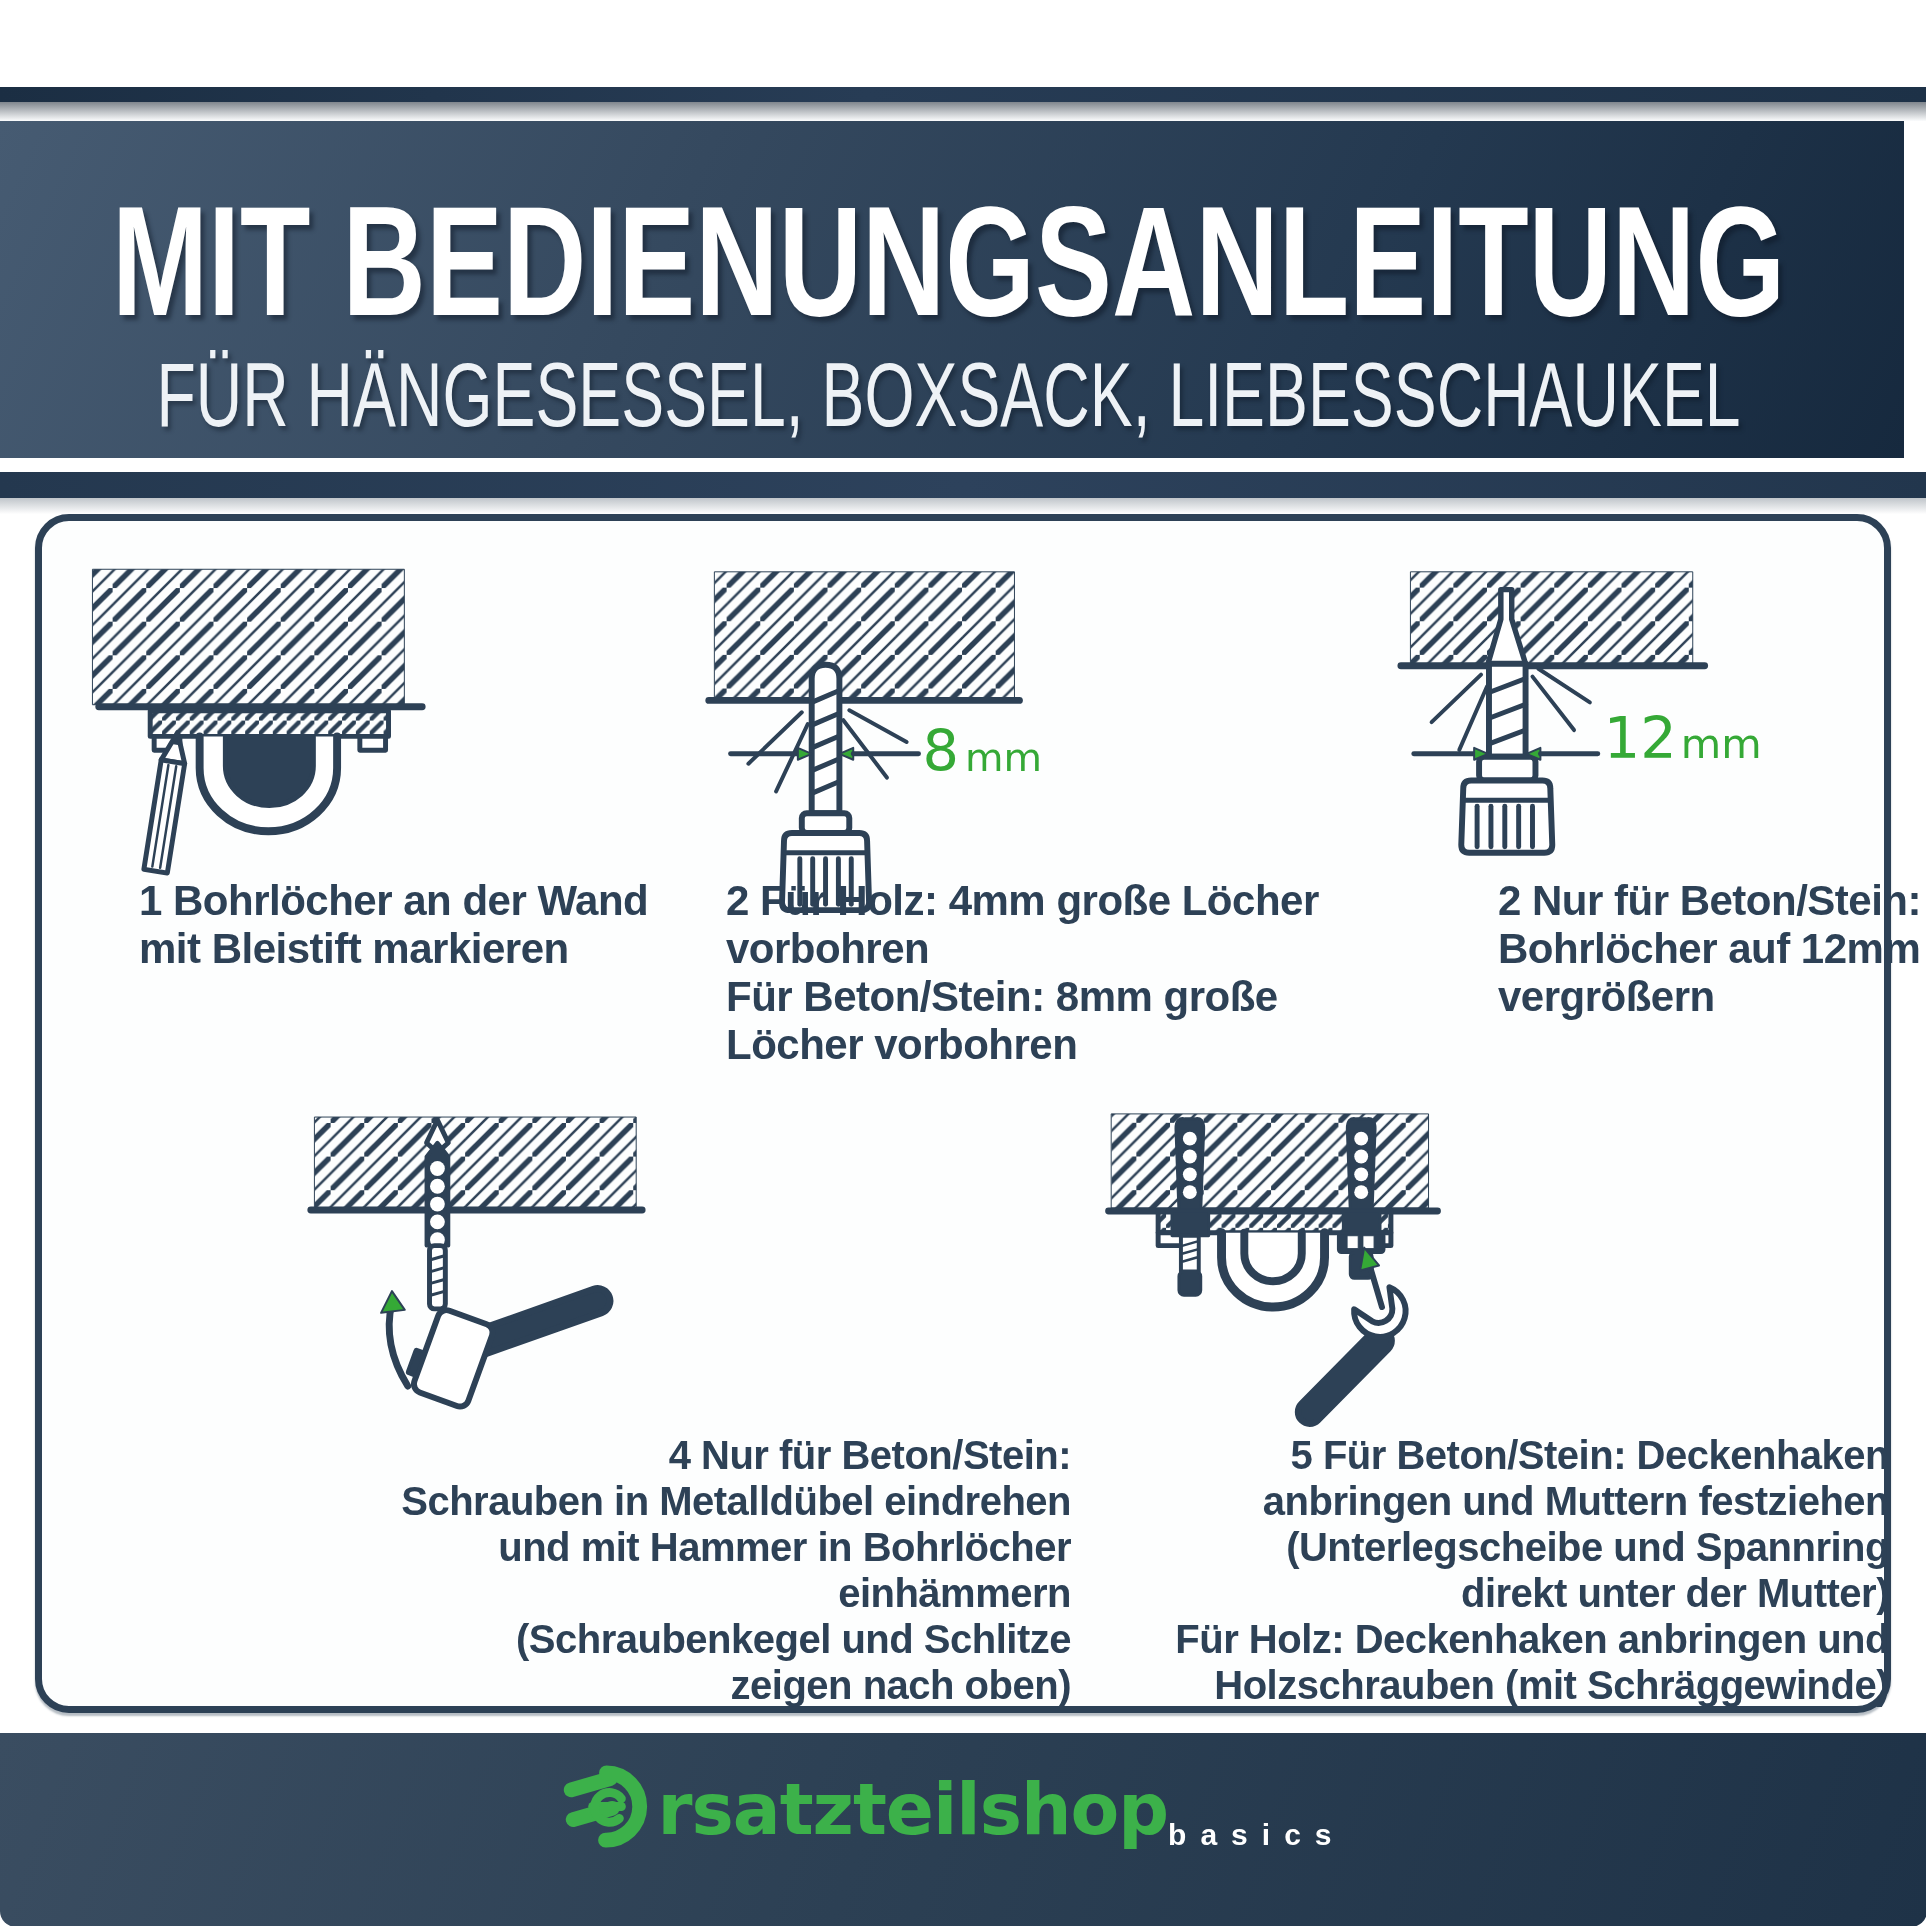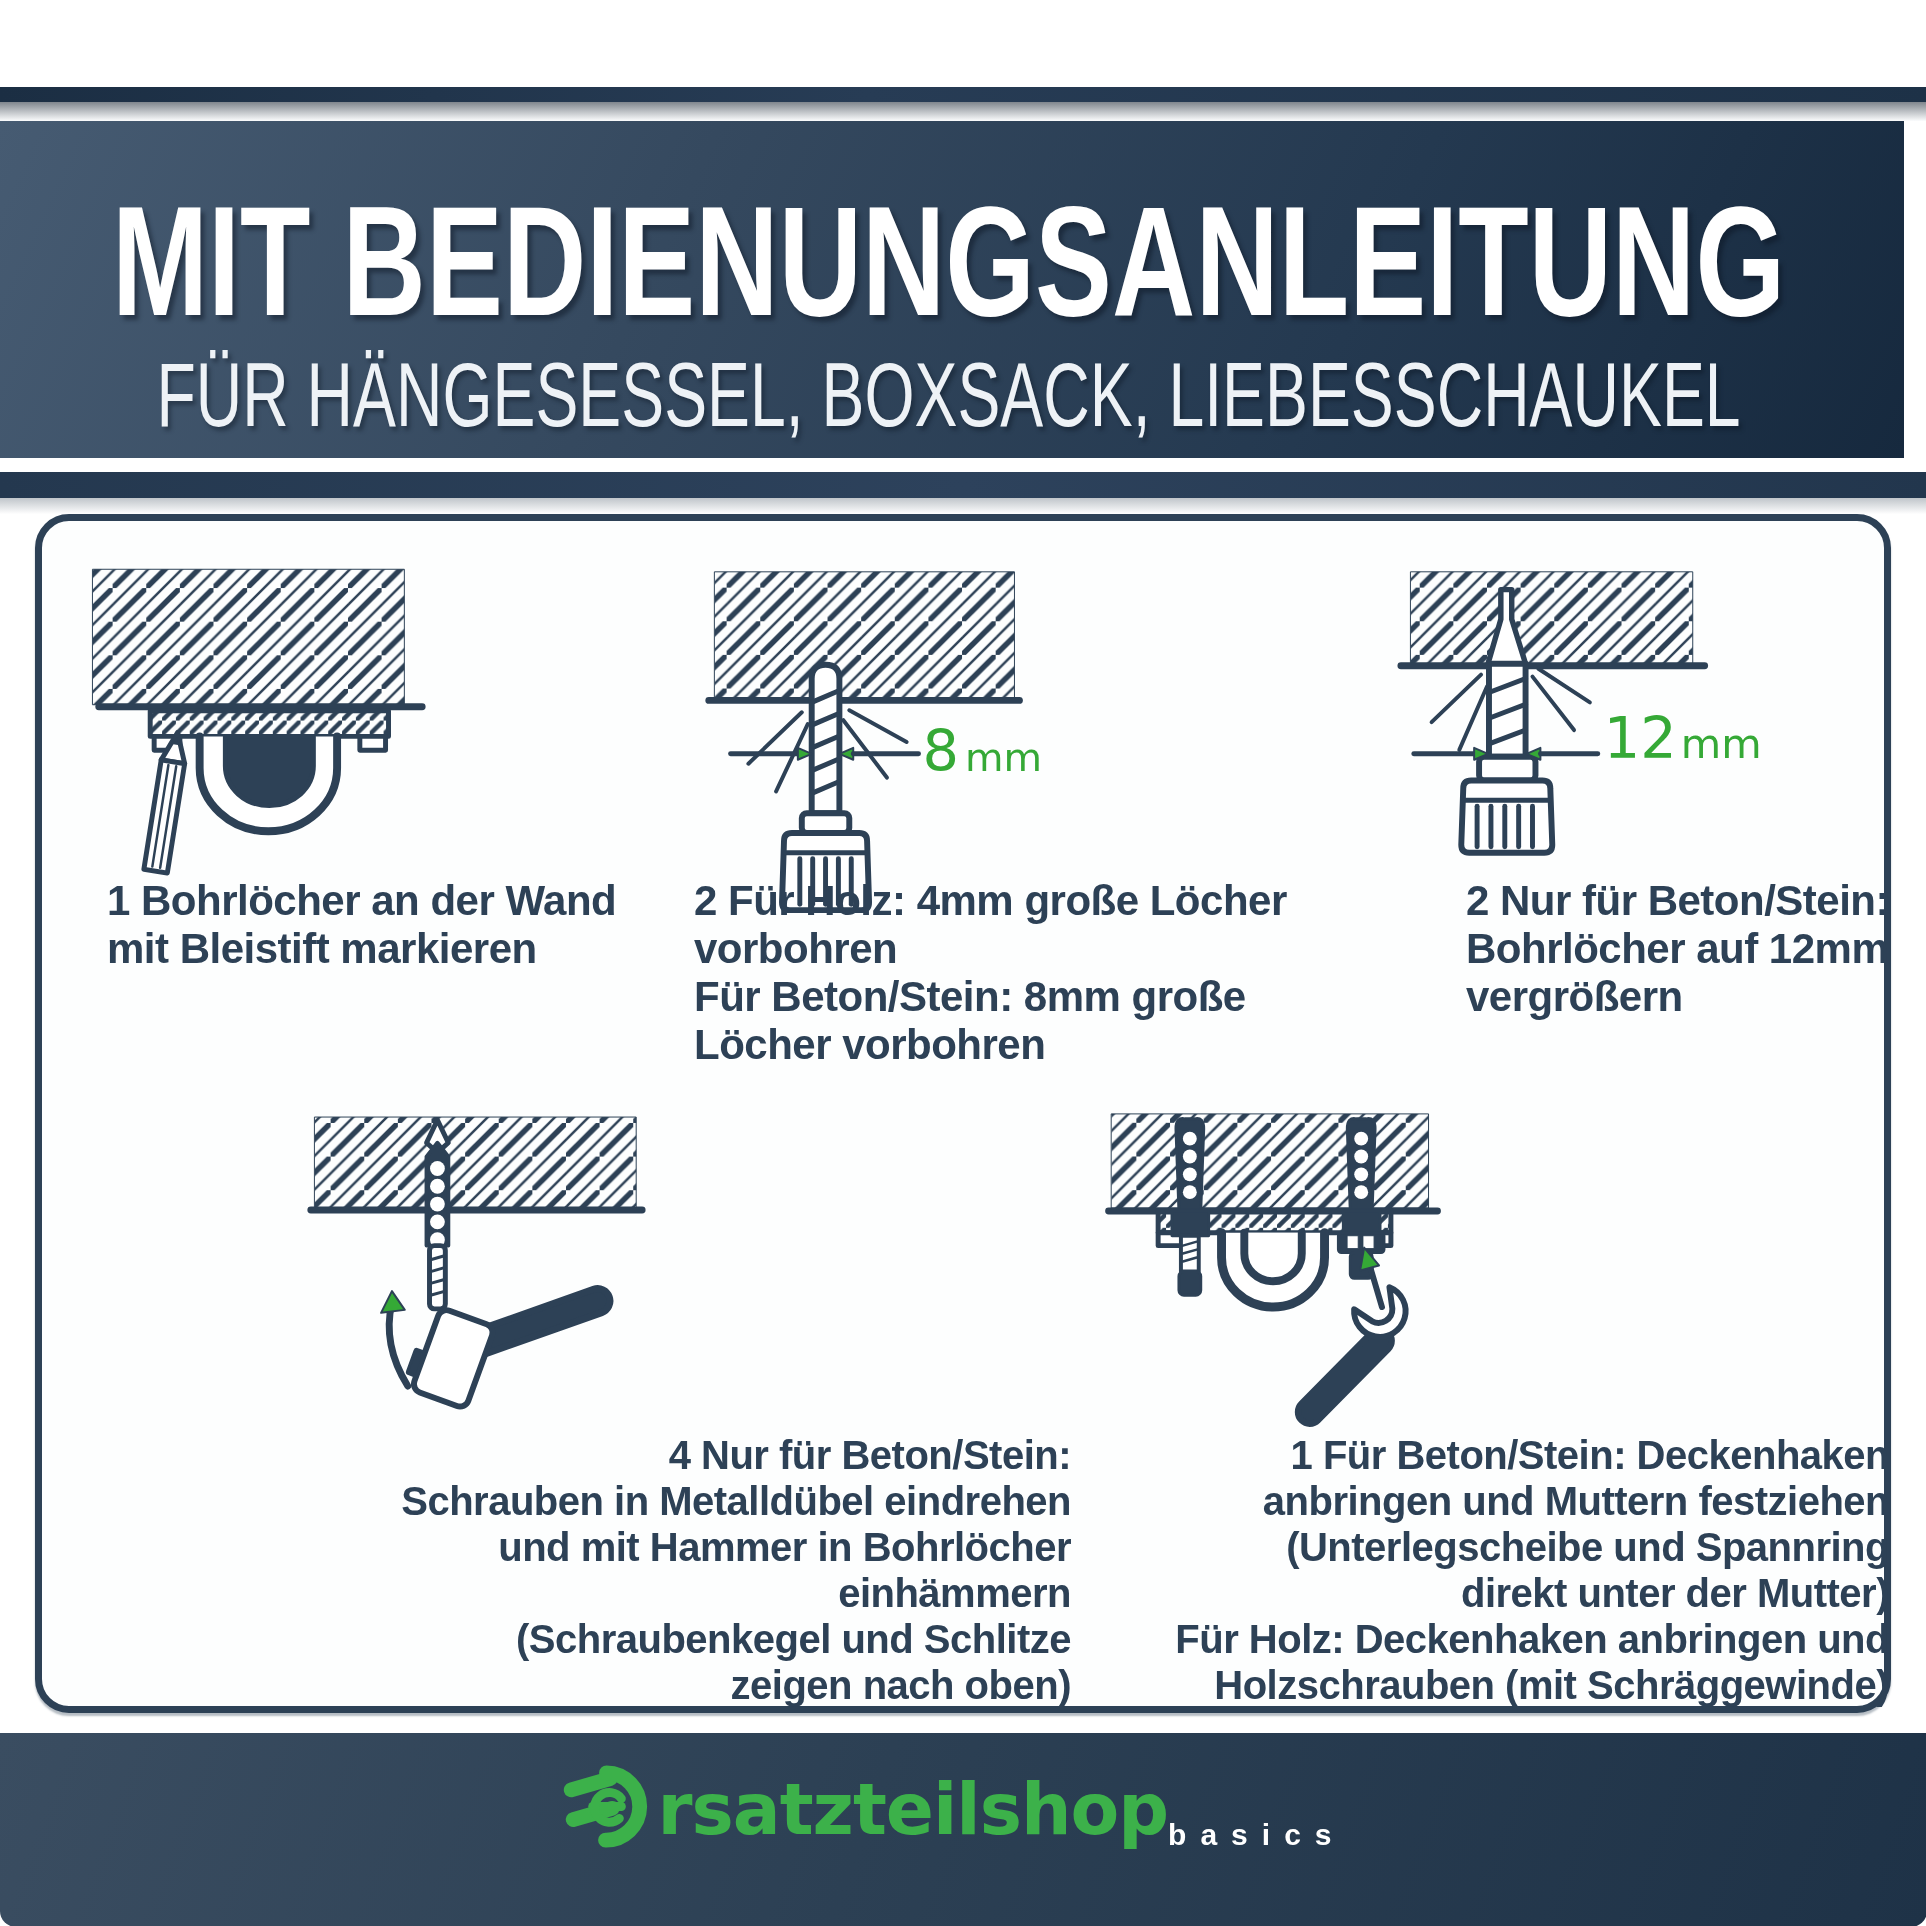--- a/index.html
+++ b/index.html
@@ -21,21 +21,21 @@
      background:linear-gradient(90deg,#24384f,#2d425c 50%,#22364d);}
   .bar-shadow{position:absolute;left:0;top:498px;width:1927px;height:18px;
      background:linear-gradient(#c0c5ca,rgba(255,255,255,0) 90%);}
   
   .panel{position:absolute;left:35px;top:514px;width:1856px;height:1199px;box-sizing:border-box;
      border:7px solid #2d4156;border-radius:34px;background:#fdfefe;
      box-shadow:0 3px 2px rgba(45,65,86,.35);}
   .fig{position:absolute;}
   .fig line,.fig path,.fig rect,.fig polygon{stroke:#2d4156;stroke-linejoin:round;stroke-linecap:round;}
   .step-text{position:absolute;color:#2d4156;font-weight:700;white-space:pre-line;letter-spacing:-0.5px;}
-  .row1{font-size:42px;line-height:48px;}
+  .row1{font-size:42px;line-height:48px;margin-left:32px;}
   .row2{font-size:40px;line-height:46px;text-align:right;}
   .dim{font-family:"DejaVu Sans",sans-serif;fill:#35a936;stroke:none !important;}
   
   .footer{position:absolute;left:0;top:1733px;width:1927px;height:194px;
      background:linear-gradient(110deg,#3a4d61 0%,#2c4054 45%,#1e3247 100%);}
   .logo{position:absolute;left:50%;top:28px;transform:translateX(-50%);display:flex;flex-direction:row;}
   .logo-row{display:flex;align-items:flex-end;}
   .logo-text{font-family:"DejaVu Sans",sans-serif;font-weight:700;font-size:71px;line-height:85px;
      color:#3cb14a;letter-spacing:-1px;}
   .logo-sub{font-family:Liberation Sans, sans-serif;font-weight:700;font-size:30px;color:#ffffff;
@@ -249,21 +249,21 @@
 Löcher vorbohren</div>
   <div class="step-text row1" style="left:1466px;top:877px;width:475px">2 Nur für Beton/Stein:
 Bohrlöcher auf 12mm
 vergrößern</div>
   <div class="step-text row2" style="left:319px;top:1432px;width:752px">4 Nur für Beton/Stein:
 Schrauben in Metalldübel eindrehen
 und mit Hammer in Bohrlöcher
 einhämmern
 (Schraubenkegel und Schlitze
 zeigen nach oben)</div>
-  <div class="step-text row2" style="left:1097px;top:1432px;width:792px">1 Für Beton/Stein: Deckenhaken
+  <div class="step-text row2" style="left:1097px;top:1432px;width:792px">5 Für Beton/Stein: Deckenhaken
 anbringen und Muttern festziehen
 (Unterlegscheibe und Spannring
 direkt unter der Mutter)
 Für Holz: Deckenhaken anbringen und
 Holzschrauben (mit Schräggewinde)</div>
 
   <footer class="footer">
     <div class="logo">
       <div class="logo-row">
         <svg width="95" height="91" viewBox="0 0 96 92">

